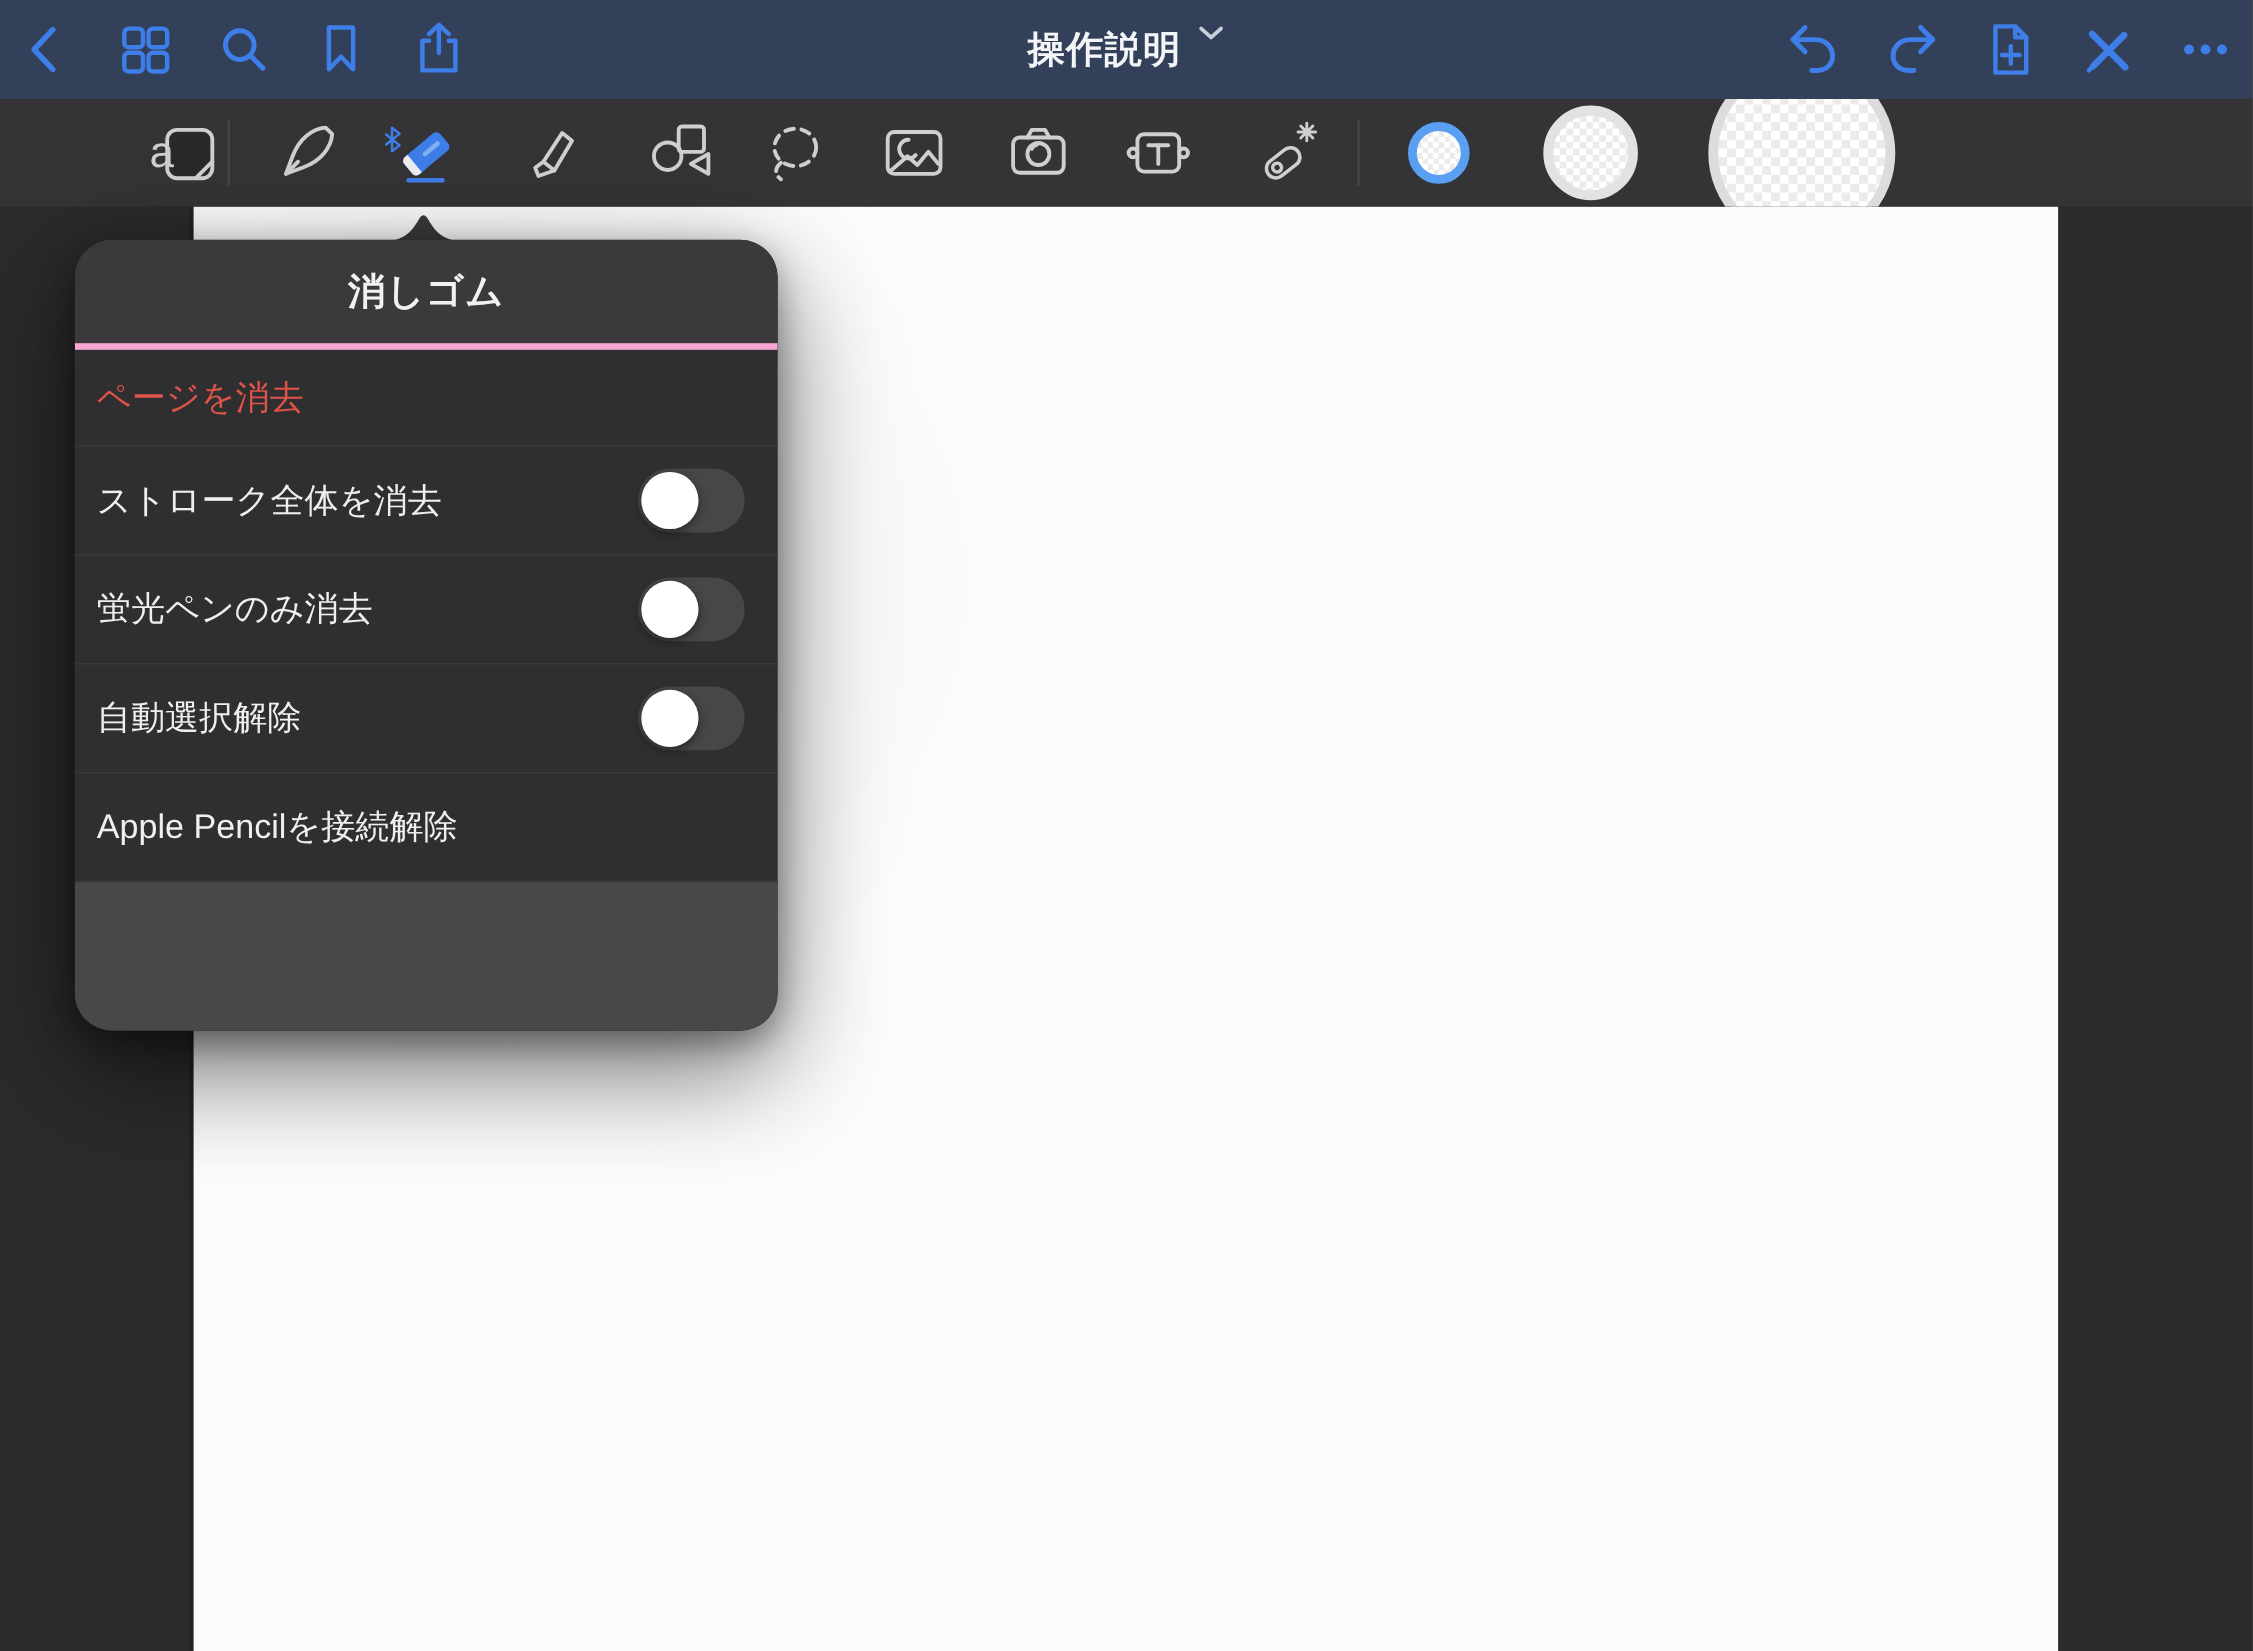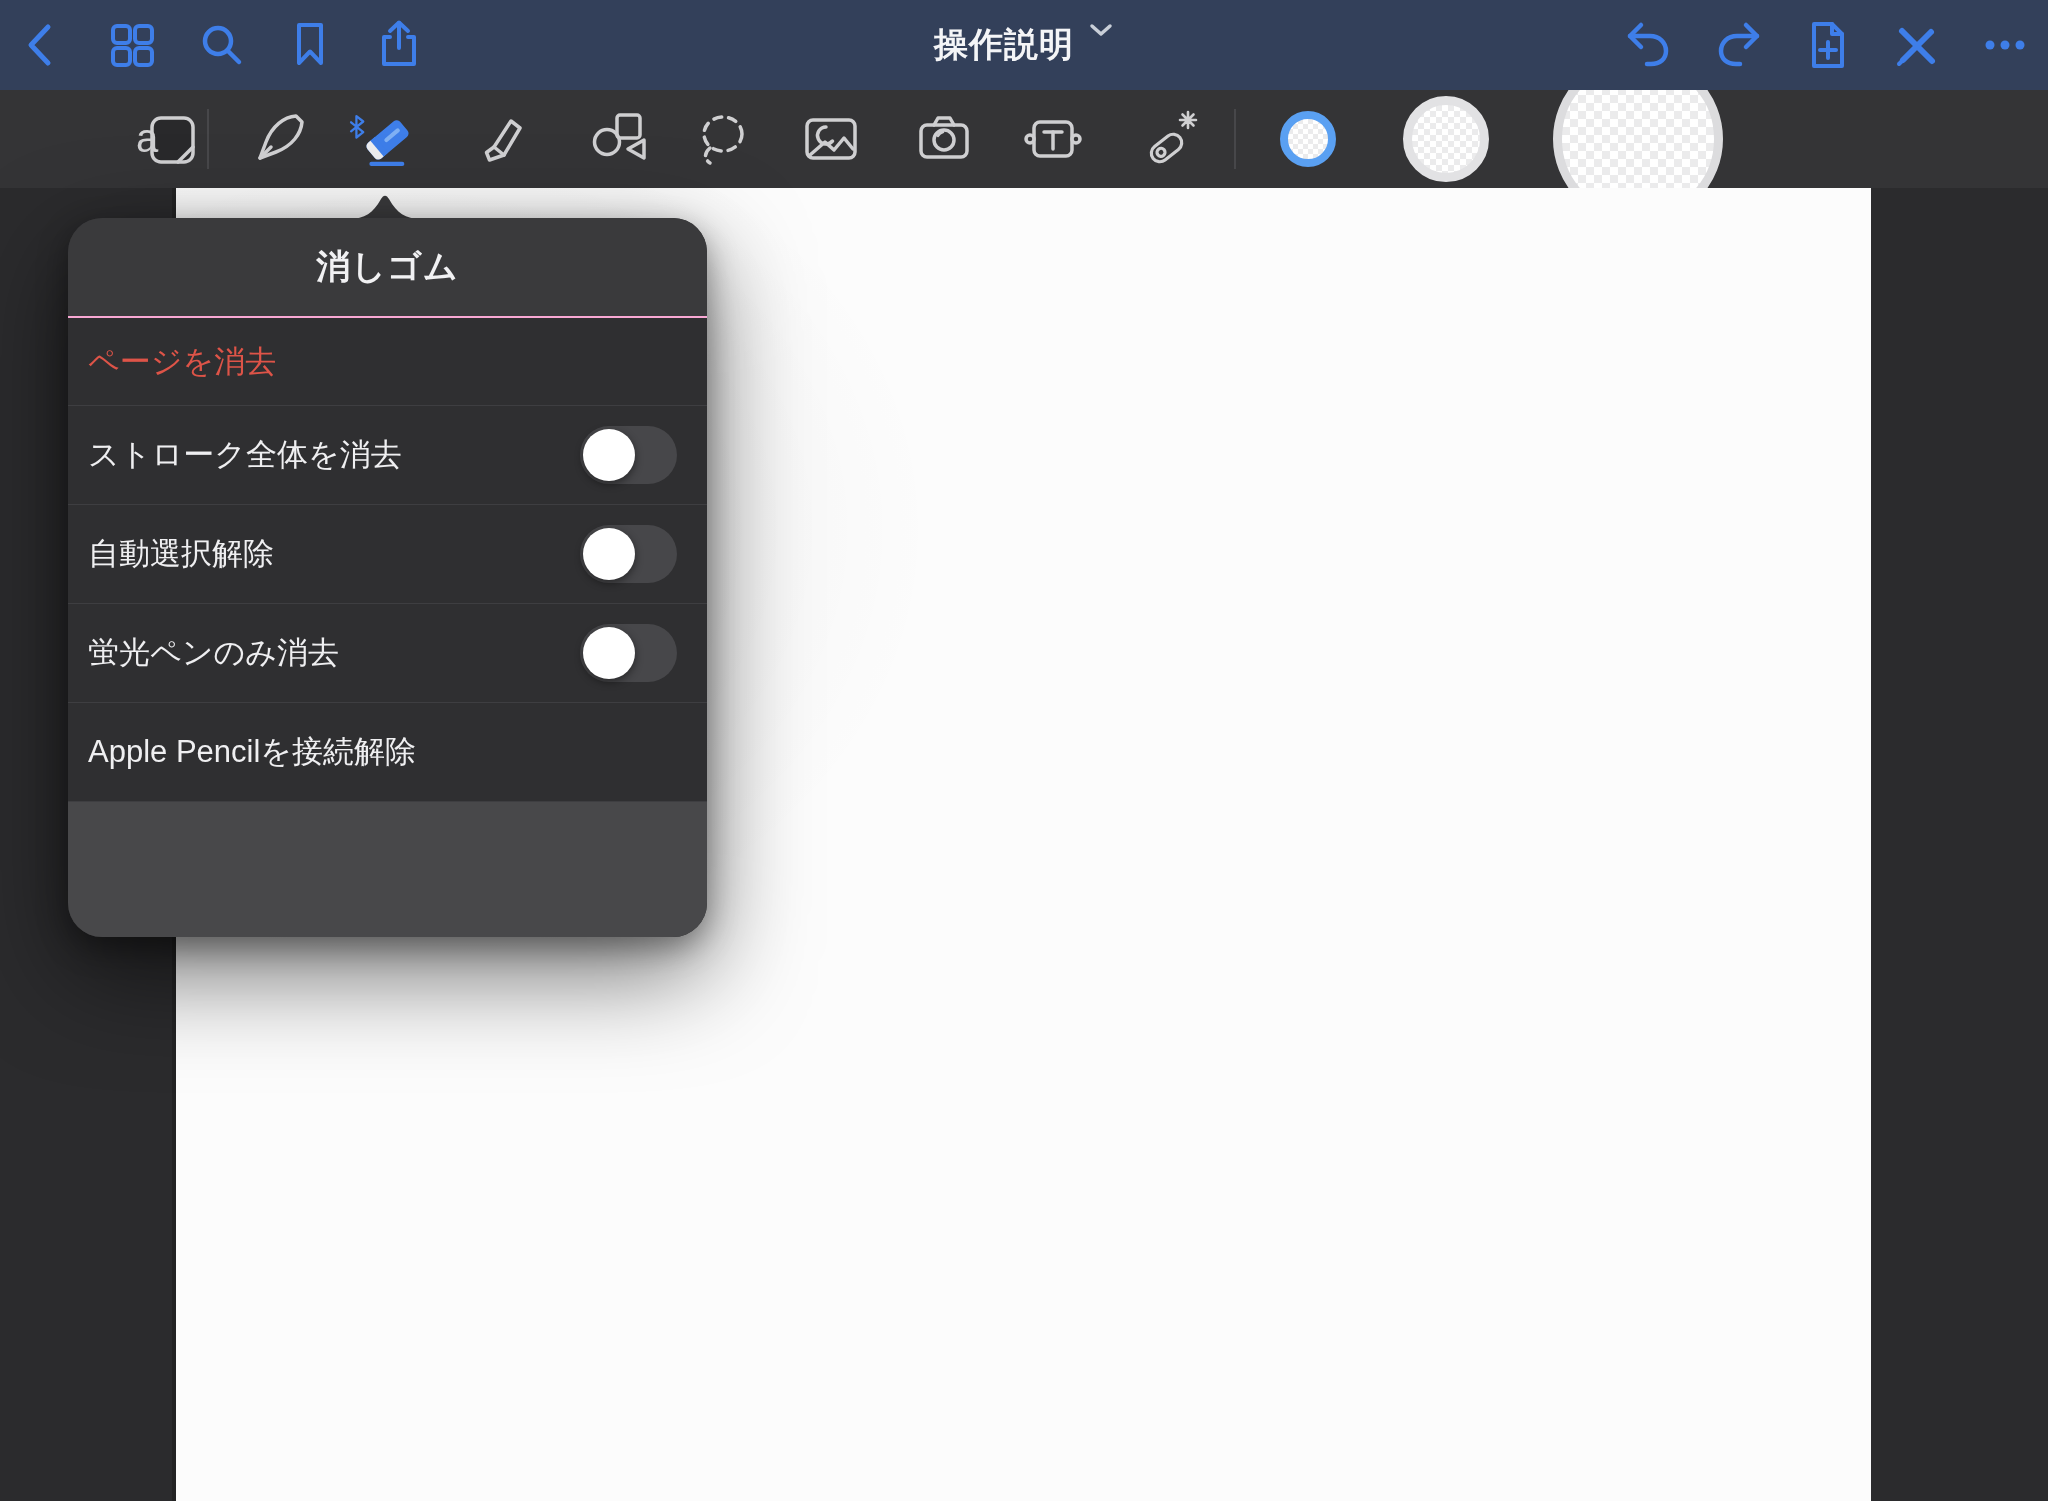--- a/index.html
+++ b/index.html
@@ -77,21 +77,21 @@
   .pop-arrow{position:absolute;left:281px;top:-27px;}
   .pop-body{
     position:relative;width:100%;height:100%;border-radius:34px;overflow:hidden;
     background:#2F2F31;display:flex;flex-direction:column;
     box-shadow:0 36px 100px rgba(0,0,0,0.55), 0 10px 30px rgba(0,0,0,0.35);
   }
   .pop-header{
     height:100px;flex:0 0 auto;background:#3A3A3C;
     display:flex;align-items:center;justify-content:center;
     color:#F1F1F3;font-size:34px;font-weight:700;letter-spacing:1px;
-    border-bottom:2px solid #f9a8d4;box-sizing:border-box;
+    border-bottom:6px solid #f9a8d4;box-sizing:border-box;
   }
   .pop-row{
     flex:0 0 auto;height:99px;display:flex;align-items:center;
     padding:0 30px 0 20px;box-sizing:border-box;
     border-bottom:1px solid #3E3E41;
     color:#EFEFF1;font-size:31px;
   }
   .pop-row.short{height:88px;}
   .pop-row .lbl{white-space:nowrap;}
   .pop-row .lbl.red{color:#DE5448;}
@@ -310,33 +310,33 @@
       </div>
 
       <div class="pop-row">
         <span class="lbl">ストローク全体を消去</span>
         <button class="toggle">
             <span class="knob"></span>
           </button>
       </div>
 
       <div class="pop-row">
+        <span class="lbl">蛍光ペンのみ消去</span>
+        <button class="toggle">
+            <span class="knob"></span>
+          </button>
+      </div>
+
+      <div class="pop-row">
         <span class="lbl">自動選択解除</span>
         <button class="toggle">
             <span class="knob"></span>
           </button>
       </div>
 
-      <div class="pop-row">
-        <span class="lbl">蛍光ペンのみ消去</span>
-        <button class="toggle">
-            <span class="knob"></span>
-          </button>
-      </div>
-
 
       <div class="pop-row">
         <span class="lbl">Apple Pencilを接続解除</span>
       </div>
 
       <div class="pop-footer"></div>
     </div>
   </div>
 
 </div>

